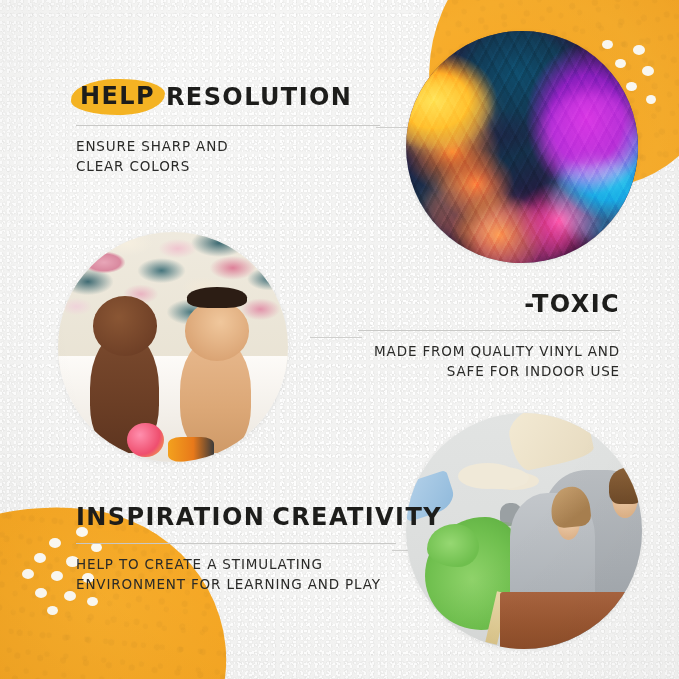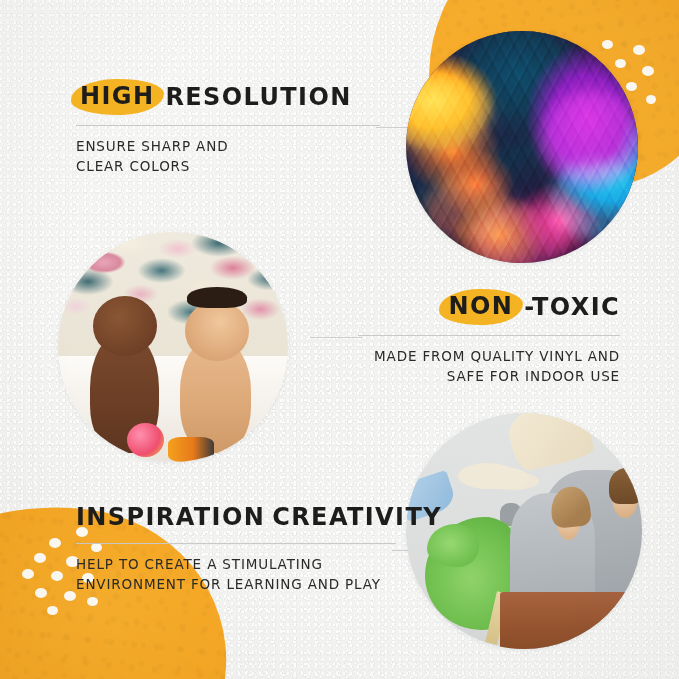--- a/index.html
+++ b/index.html
@@ -391,31 +391,30 @@
         <div class="kid-front-head"></div>
         <div class="kid-hat"></div>
       </div>
       <div class="pencil"></div>
       <div class="desk"></div>
     </div>
   </div>
 
   <div class="block b1">
     <div class="heading">
-      <span class="hl">HIGH</span>
+      <span class="hl">HELP</span>
       <span>RESOLUTION</span>
     </div>
     <div class="rule"></div>
     <div class="body">ENSURE SHARP AND
 CLEAR COLORS</div>
   </div>
 
   <div class="block b2">
     <div class="heading">
-      <span class="hl">NON</span>
       <span>-TOXIC</span>
     </div>
     <div class="rule"></div>
     <div class="body">MADE FROM QUALITY VINYL AND
 SAFE FOR INDOOR USE</div>
   </div>
 
   <div class="block b3">
     <div class="heading">
       <span>INSPIRATION</span>

